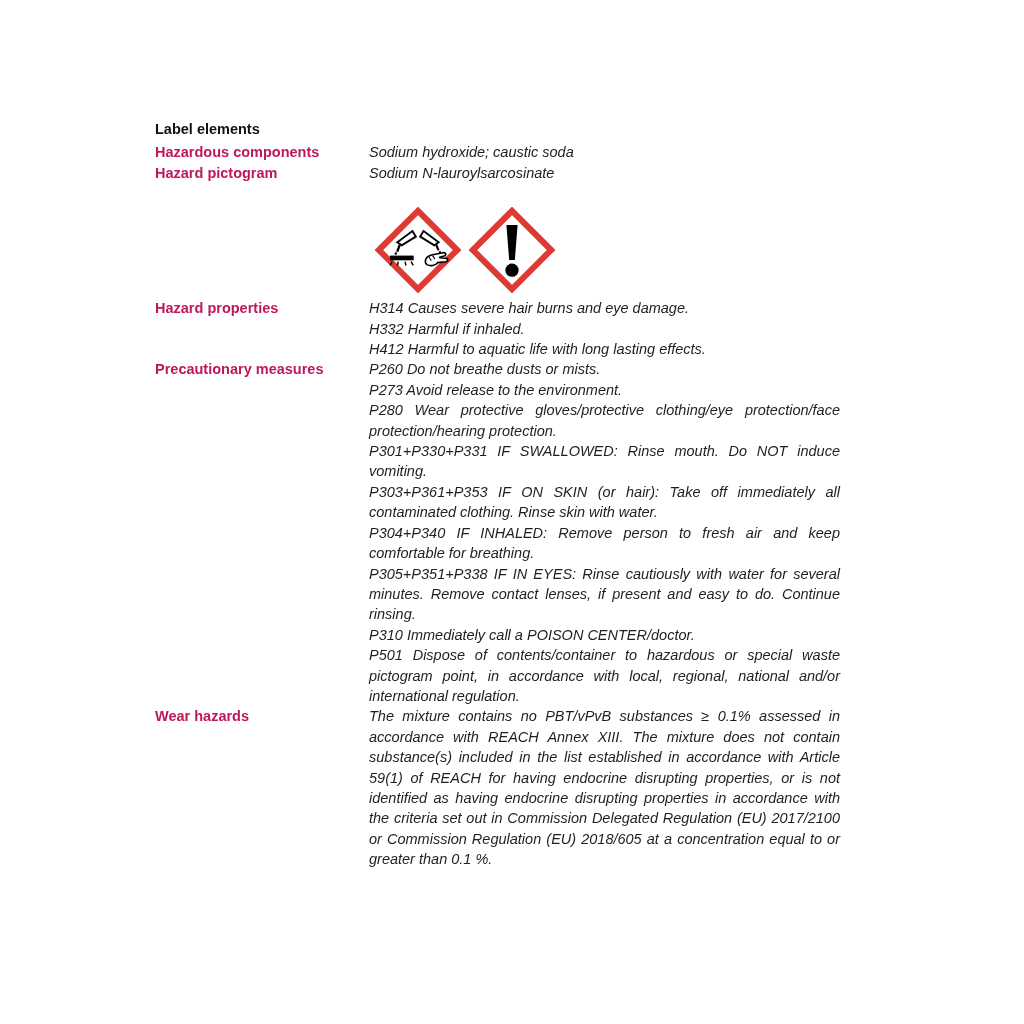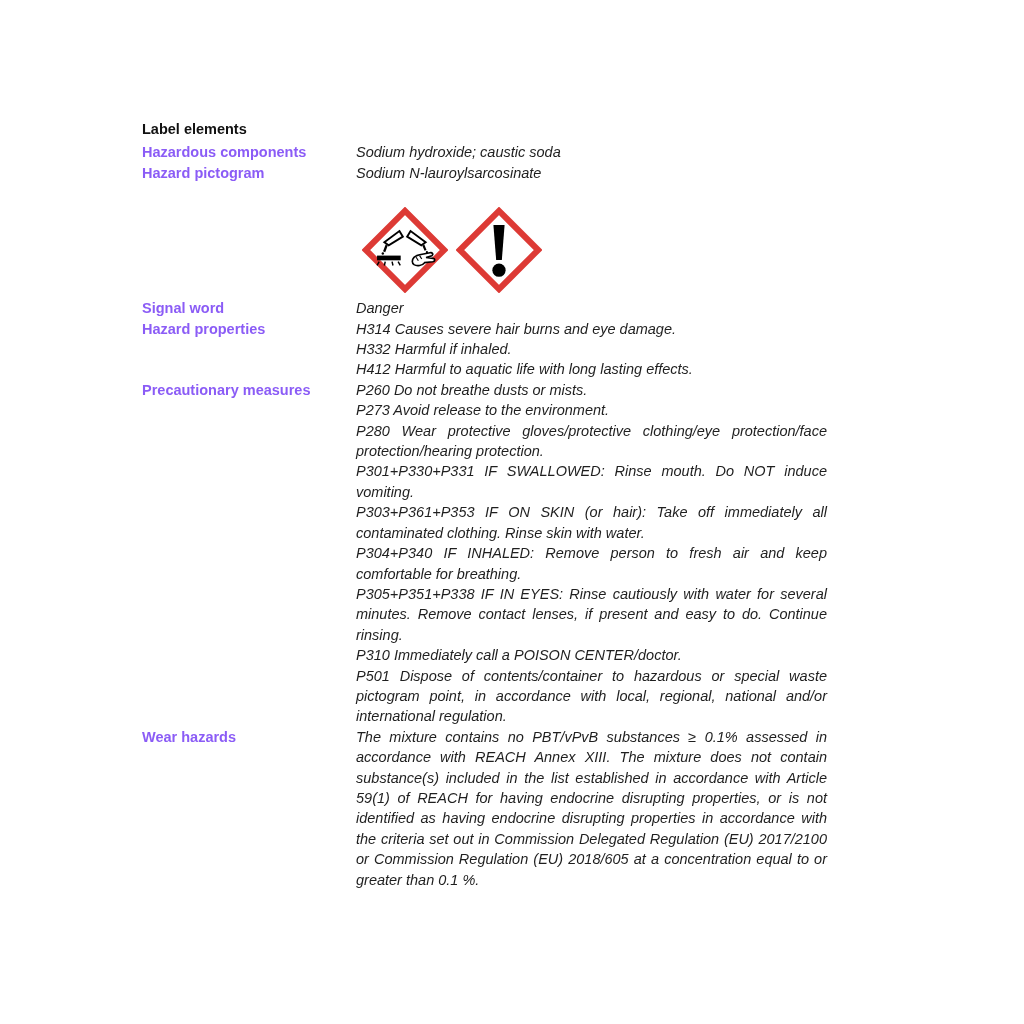--- a/index.html
+++ b/index.html
@@ -6,40 +6,40 @@
     margin: 0;
     padding: 0;
     width: 1024px;
     height: 1024px;
     background: #ffffff;
     font-family: "Liberation Sans", sans-serif;
     color: #1f1f1f;
   }
   .doc {
     position: absolute;
-    left: 142px;
+    left: 155px;
     top: 119px;
     width: 685px;
     font-size: 14.5px;
     line-height: 20.4px;
   }
   .section-title {
     font-weight: bold;
     color: #111;
     margin-bottom: 3px;
   }
   .row {
     display: flex;
     align-items: flex-start;
   }
   .label-col {
     width: 214px;
     flex-shrink: 0;
     font-weight: bold;
-    color: #8b5cf6;
+    color: #be185d;
   }
   .value-col {
     width: 471px;
     font-style: italic;
   }
   .value-col p {
     margin: 0;
   }
   .para {
     text-align: justify;
@@ -112,26 +112,20 @@
 
         <svg viewBox="0 0 100 100" xmlns="http://www.w3.org/2000/svg">
           <polygon points="50,4.5 95.5,50 50,95.5 4.5,50" fill="#ffffff" stroke="#dd3a35" stroke-width="7"></polygon>
           <path d="M43.5,21 L56.5,21 L53.3,61.5 L46.7,61.5 Z" fill="#000000"></path>
           <circle cx="50" cy="73.5" r="7.7" fill="#000000"></circle>
         </svg>
       </div>
     </div>
   </div>
 
-  <div class="row">
-    <div class="label-col">Signal word</div>
-    <div class="value-col">
-      <p>Danger</p>
-    </div>
-  </div>
 
   <div class="row">
     <div class="label-col">Hazard properties</div>
     <div class="value-col">
       <p class="para">H314 Causes severe hair burns and eye damage.</p>
       <p class="para">H332 Harmful if inhaled.</p>
       <p class="para">H412 Harmful to aquatic life with long lasting effects.</p>
     </div>
   </div>
 

